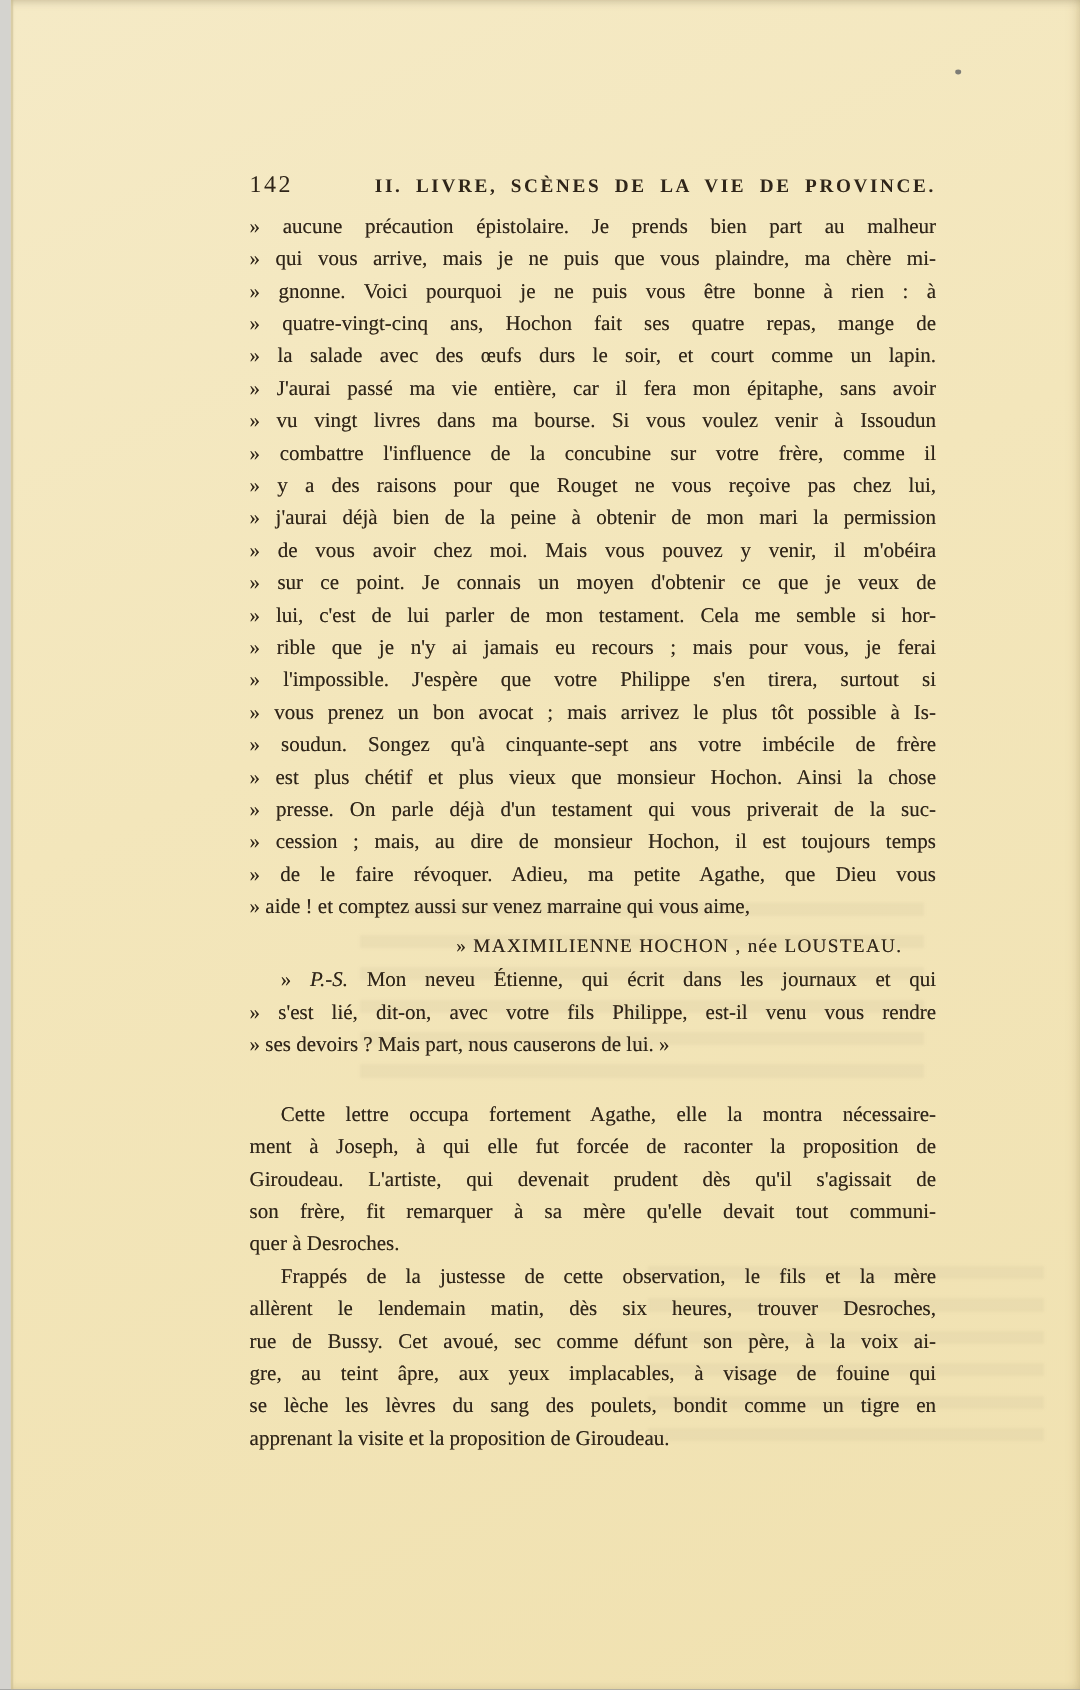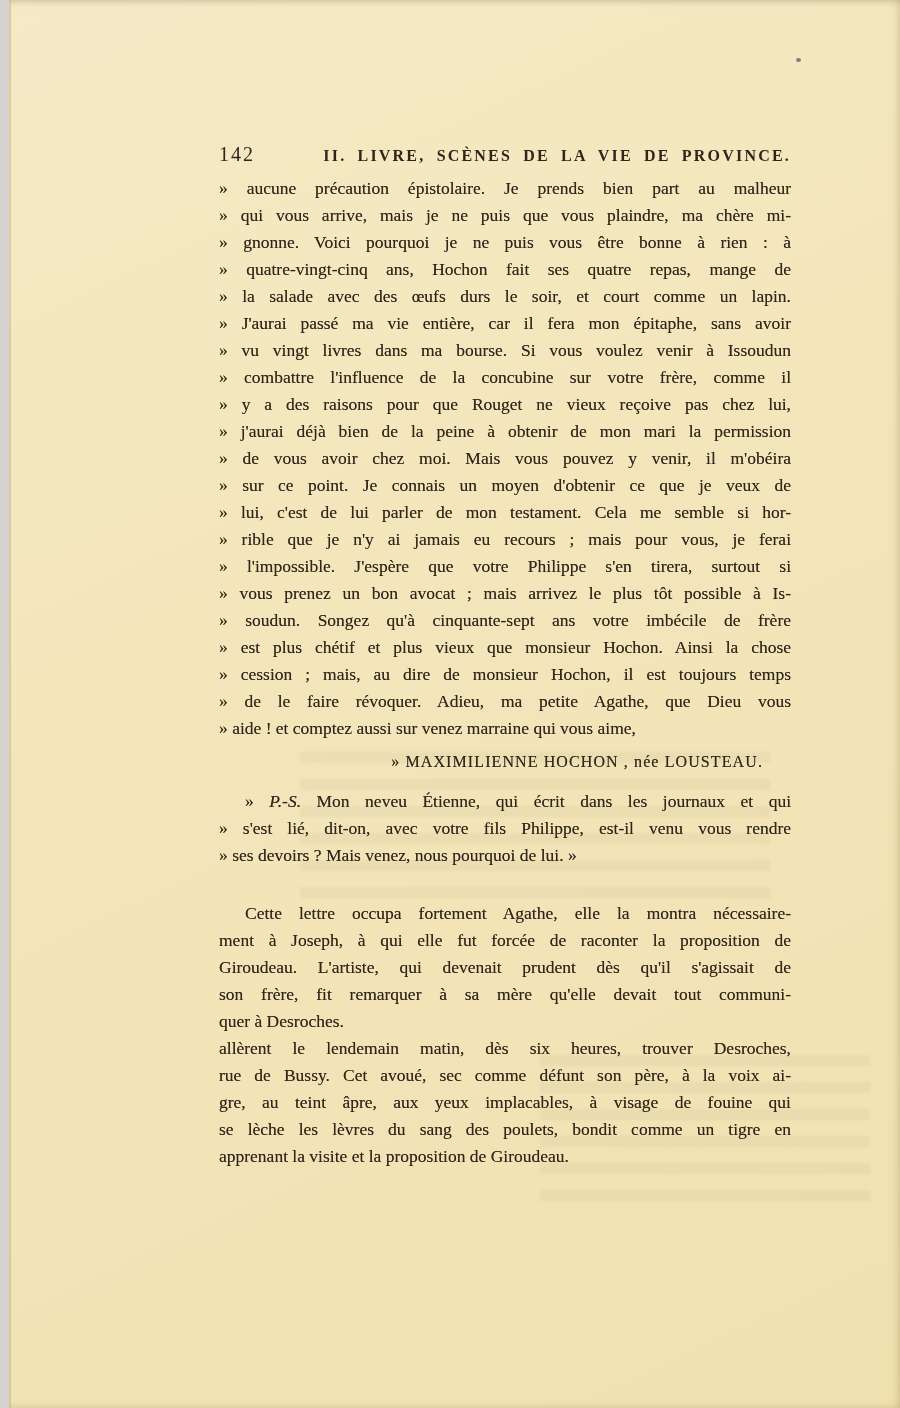--- a/index.html
+++ b/index.html
@@ -5,34 +5,34 @@
   html,body{margin:0;padding:0;background:#888;}
   .scan{position:relative;width:900px;height:1408px;overflow:hidden;
         background:#d4d3cf;font-family:"Liberation Serif","DejaVu Serif",serif;}
   .paper{position:absolute;left:9px;top:0;right:0;bottom:0;
          background:linear-gradient(155deg,#f5eac6 0%,#f3e6bb 40%,#f0e1b0 100%);
          box-shadow:inset -7px 0 10px -5px rgba(150,128,78,.28),
                     inset 0 5px 7px -4px rgba(125,115,90,.35),
                     inset 0 -5px 7px -4px rgba(150,135,95,.22);}
   .paper-edge-line{position:absolute;left:9px;top:0;width:2px;height:100%;
          background:#c9bc90;opacity:.55;}
-  .content{position:absolute;left:219px;top:143px;width:572px;color:#2f2519;}
+  .content{position:absolute;left:208px;top:143px;width:572px;color:#2f2519;}
   .page-header{display:flex;align-items:baseline;margin-bottom:9px;}
   .page-number{font-size:20px;letter-spacing:2px;}
   .running-title{flex:1;text-align:right;font-weight:bold;font-size:16px;
          letter-spacing:2.2px;word-spacing:5px;padding-left:14px;}
   .text-body{width:572px;}
   .line{font-size:17.5px;line-height:27px;height:27px;overflow:hidden;
         text-align:justify;text-align-last:justify;
         text-shadow:0 0 .5px rgba(47,37,25,.55);}
   .line.short{text-align:left;text-align-last:left;}
   .line.sig{text-align:right;text-align-last:right;font-size:16px;
         letter-spacing:1.1px;padding-right:28px;}
   .line.ind{text-indent:26px;}
-  .g-sm{margin-top:6px;} .g-md{margin-top:13px;} .g-lg{margin-top:31px;}
+  .g-sm{margin-top:6px;} .g-md{margin-top:1px;} .g-lg{margin-top:31px;}
   .italic{font-style:italic;}
   .speck{position:absolute;width:5px;height:4px;border-radius:50%;
         background:#7e7d76;}
   .showthrough{position:absolute;filter:blur(1.2px);pointer-events:none;
         background:repeating-linear-gradient(180deg,rgba(118,108,78,.055) 0 11px,
                    rgba(0,0,0,0) 11px 27px);}
 </style>
 </head>
 <body>
 
@@ -50,42 +50,44 @@
     </div>
     <div class="text-body">
         <div class="line"><span>» aucune précaution épistolaire. Je prends bien part au malheur</span></div>
         <div class="line"><span>» qui vous arrive, mais je ne puis que vous plaindre, ma chère mi-</span></div>
         <div class="line"><span>» gnonne. Voici pourquoi je ne puis vous être bonne à rien : à</span></div>
         <div class="line"><span>» quatre-vingt-cinq ans, Hochon fait ses quatre repas, mange de</span></div>
         <div class="line"><span>» la salade avec des œufs durs le soir, et court comme un lapin.</span></div>
         <div class="line"><span>» J'aurai passé ma vie entière, car il fera mon épitaphe, sans avoir</span></div>
         <div class="line"><span>» vu vingt livres dans ma bourse. Si vous voulez venir à Issoudun</span></div>
         <div class="line"><span>» combattre l'influence de la concubine sur votre frère, comme il</span></div>
-        <div class="line"><span>» y a des raisons pour que Rouget ne vieux reçoive pas chez lui,</span></div>
+        <div class="line"><span>» y a des raisons pour que Rouget ne vous reçoive pas chez lui,</span></div>
         <div class="line"><span>» j'aurai déjà bien de la peine à obtenir de mon mari la permission</span></div>
         <div class="line"><span>» de vous avoir chez moi. Mais vous pouvez y venir, il m'obéira</span></div>
         <div class="line"><span>» sur ce point. Je connais un moyen d'obtenir ce que je veux de</span></div>
         <div class="line"><span>» lui, c'est de lui parler de mon testament. Cela me semble si hor-</span></div>
         <div class="line"><span>» rible que je n'y ai jamais eu recours ; mais pour vous, je ferai</span></div>
         <div class="line"><span>» l'impossible. J'espère que votre Philippe s'en tirera, surtout si</span></div>
         <div class="line"><span>» vous prenez un bon avocat ; mais arrivez le plus tôt possible à Is-</span></div>
         <div class="line"><span>» soudun. Songez qu'à cinquante-sept ans votre imbécile de frère</span></div>
         <div class="line"><span>» est plus chétif et plus vieux que monsieur Hochon. Ainsi la chose</span></div>
+        <div class="line"><span>» presse. On parle déjà d'un testament qui vous priverait de la suc-</span></div>
         <div class="line"><span>» cession ; mais, au dire de monsieur Hochon, il est toujours temps</span></div>
         <div class="line"><span>» de le faire révoquer. Adieu, ma petite Agathe, que Dieu vous</span></div>
         <div class="line short"><span>» aide ! et comptez aussi sur venez marraine qui vous aime,</span></div>
         <div class="line sig g-sm"><span>» MAXIMILIENNE HOCHON , née LOUSTEAU.</span></div>
         <div class="line ind g-md"><span>» </span><span class="italic">P.-S.</span><span> Mon neveu Étienne, qui écrit dans les journaux et qui</span></div>
         <div class="line"><span>» s'est lié, dit-on, avec votre fils Philippe, est-il venu vous rendre</span></div>
-        <div class="line short"><span>» ses devoirs ? Mais venez, nous pourquoi de lui. »</span></div>
+        <div class="line short"><span>» ses devoirs ? Mais part, nous causerons de lui. »</span></div>
         <div class="line ind g-lg"><span>Cette lettre occupa fortement Agathe, elle la montra nécessaire-</span></div>
         <div class="line"><span>ment à Joseph, à qui elle fut forcée de raconter la proposition de</span></div>
         <div class="line"><span>Giroudeau. L'artiste, qui devenait prudent dès qu'il s'agissait de</span></div>
         <div class="line"><span>son frère, fit remarquer à sa mère qu'elle devait tout communi-</span></div>
         <div class="line short"><span>quer à Desroches.</span></div>
+        <div class="line ind"><span>Frappés de la justesse de cette observation, le fils et la mère</span></div>
         <div class="line"><span>allèrent le lendemain matin, dès six heures, trouver Desroches,</span></div>
         <div class="line"><span>rue de Bussy. Cet avoué, sec comme défunt son père, à la voix ai-</span></div>
         <div class="line"><span>gre, au teint âpre, aux yeux implacables, à visage de fouine qui</span></div>
         <div class="line"><span>se lèche les lèvres du sang des poulets, bondit comme un tigre en</span></div>
         <div class="line short"><span>apprenant la visite et la proposition de Giroudeau.</span></div>
       </div>
   </div>
 
   <div class="speck" style="left:796px;top:58px;"></div>
 </div>

